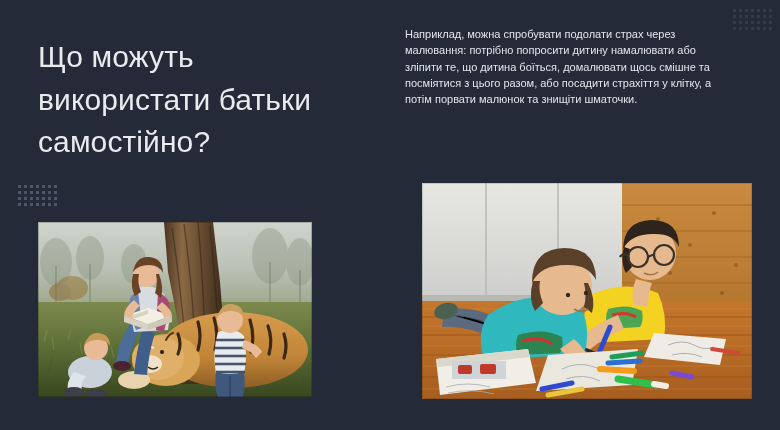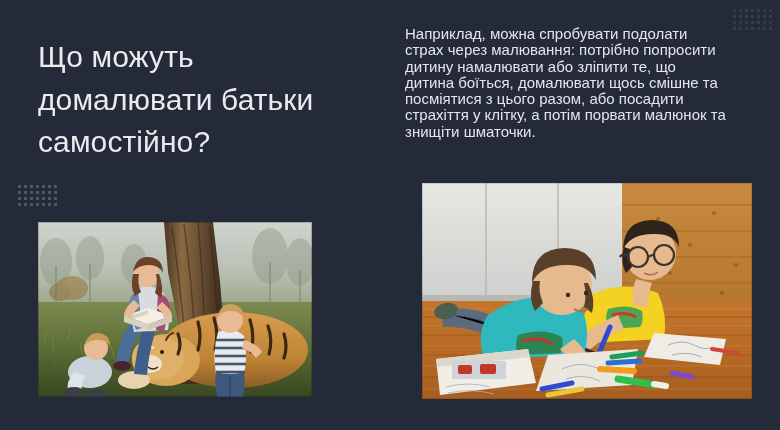--- a/index.html
+++ b/index.html
@@ -30,21 +30,21 @@
     white-space: pre-line;
   }
 
   
   .body-text {
     position: absolute;
     left: 405px;
     top: 26px;
     width: 322px;
     color: #e3e6ea;
-    font-size: 15px;
+    font-size: 11px;
     font-weight: 400;
     line-height: 16.3px;
     text-align: left;
   }
 
   
   .dot-grid {
     position: absolute;
     display: grid;
     grid-template-columns: repeat(7, 1fr);
@@ -85,21 +85,21 @@
     width: 330px;
     height: 216px;
   }
   .photo svg { display: block; width: 100%; height: 100%; }
 </style>
 </head>
 <body>
 
 <div class="slide">
 
-  <div class="title">Що можуть домалювати батьки самостійно?</div>
+  <div class="title">Що можуть використати батьки самостійно?</div>
 
   <div class="body-text">Наприклад, можна спробувати подолати страх через малювання: потрібно попросити дитину намалювати або зліпити те, що дитина боїться, домалювати щось смішне та посміятися з цього разом, або посадити страхіття у клітку, а потім порвати малюнок та знищіти шматочки.</div>
 
   <div class="dot-grid dots-top-right" style="grid-template-columns: repeat(7, 1fr);">
       <span class="dot" style="background: rgb(52, 59, 76);"></span>
       <span class="dot" style="background: rgb(52, 59, 76);"></span>
       <span class="dot" style="background: rgb(52, 59, 76);"></span>
       <span class="dot" style="background: rgb(52, 59, 76);"></span>
       <span class="dot" style="background: rgb(52, 59, 76);"></span>
       <span class="dot" style="background: rgb(52, 59, 76);"></span>

